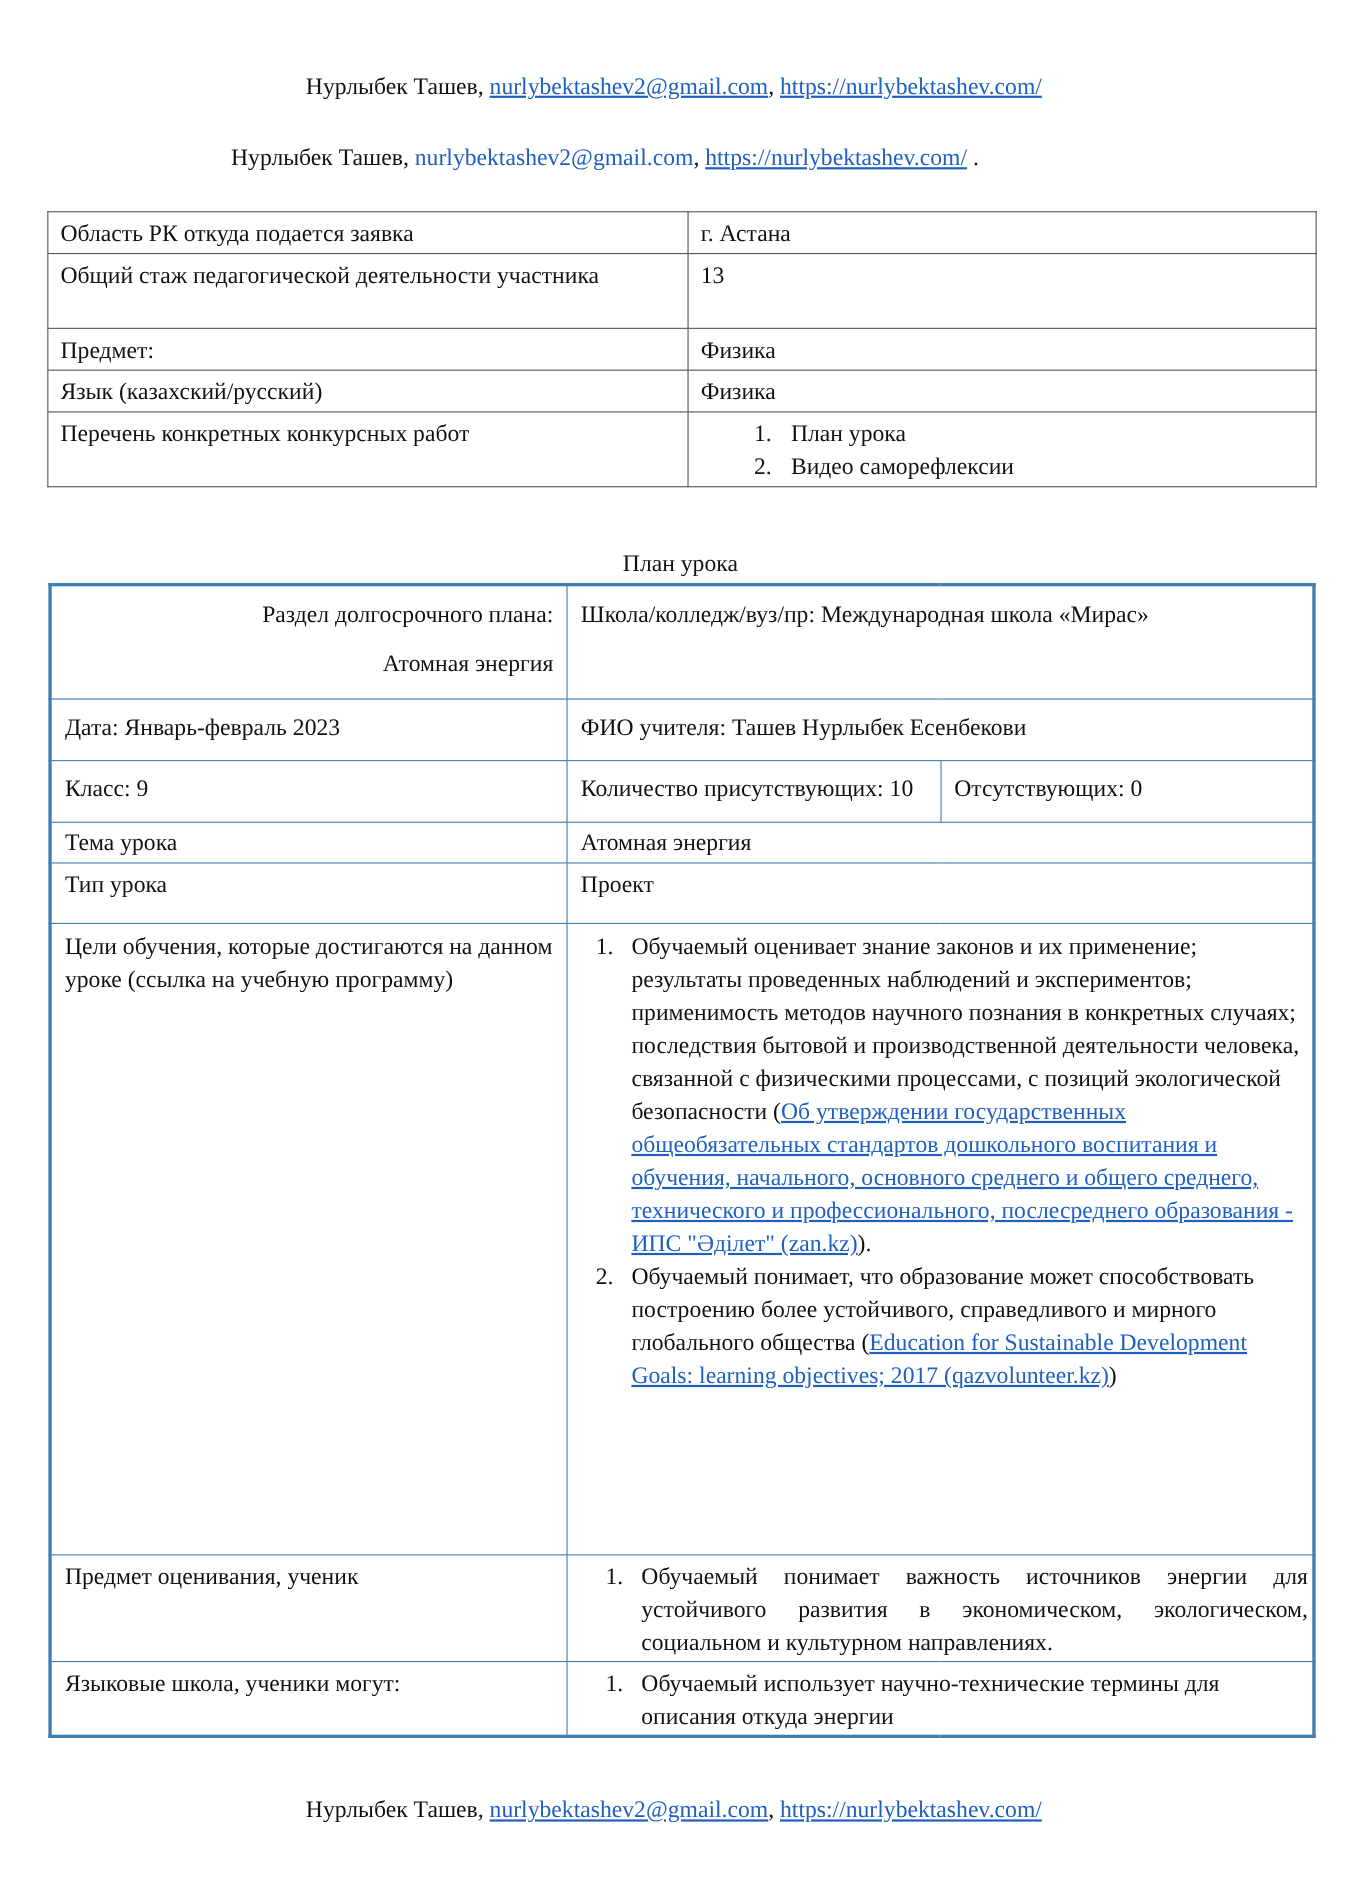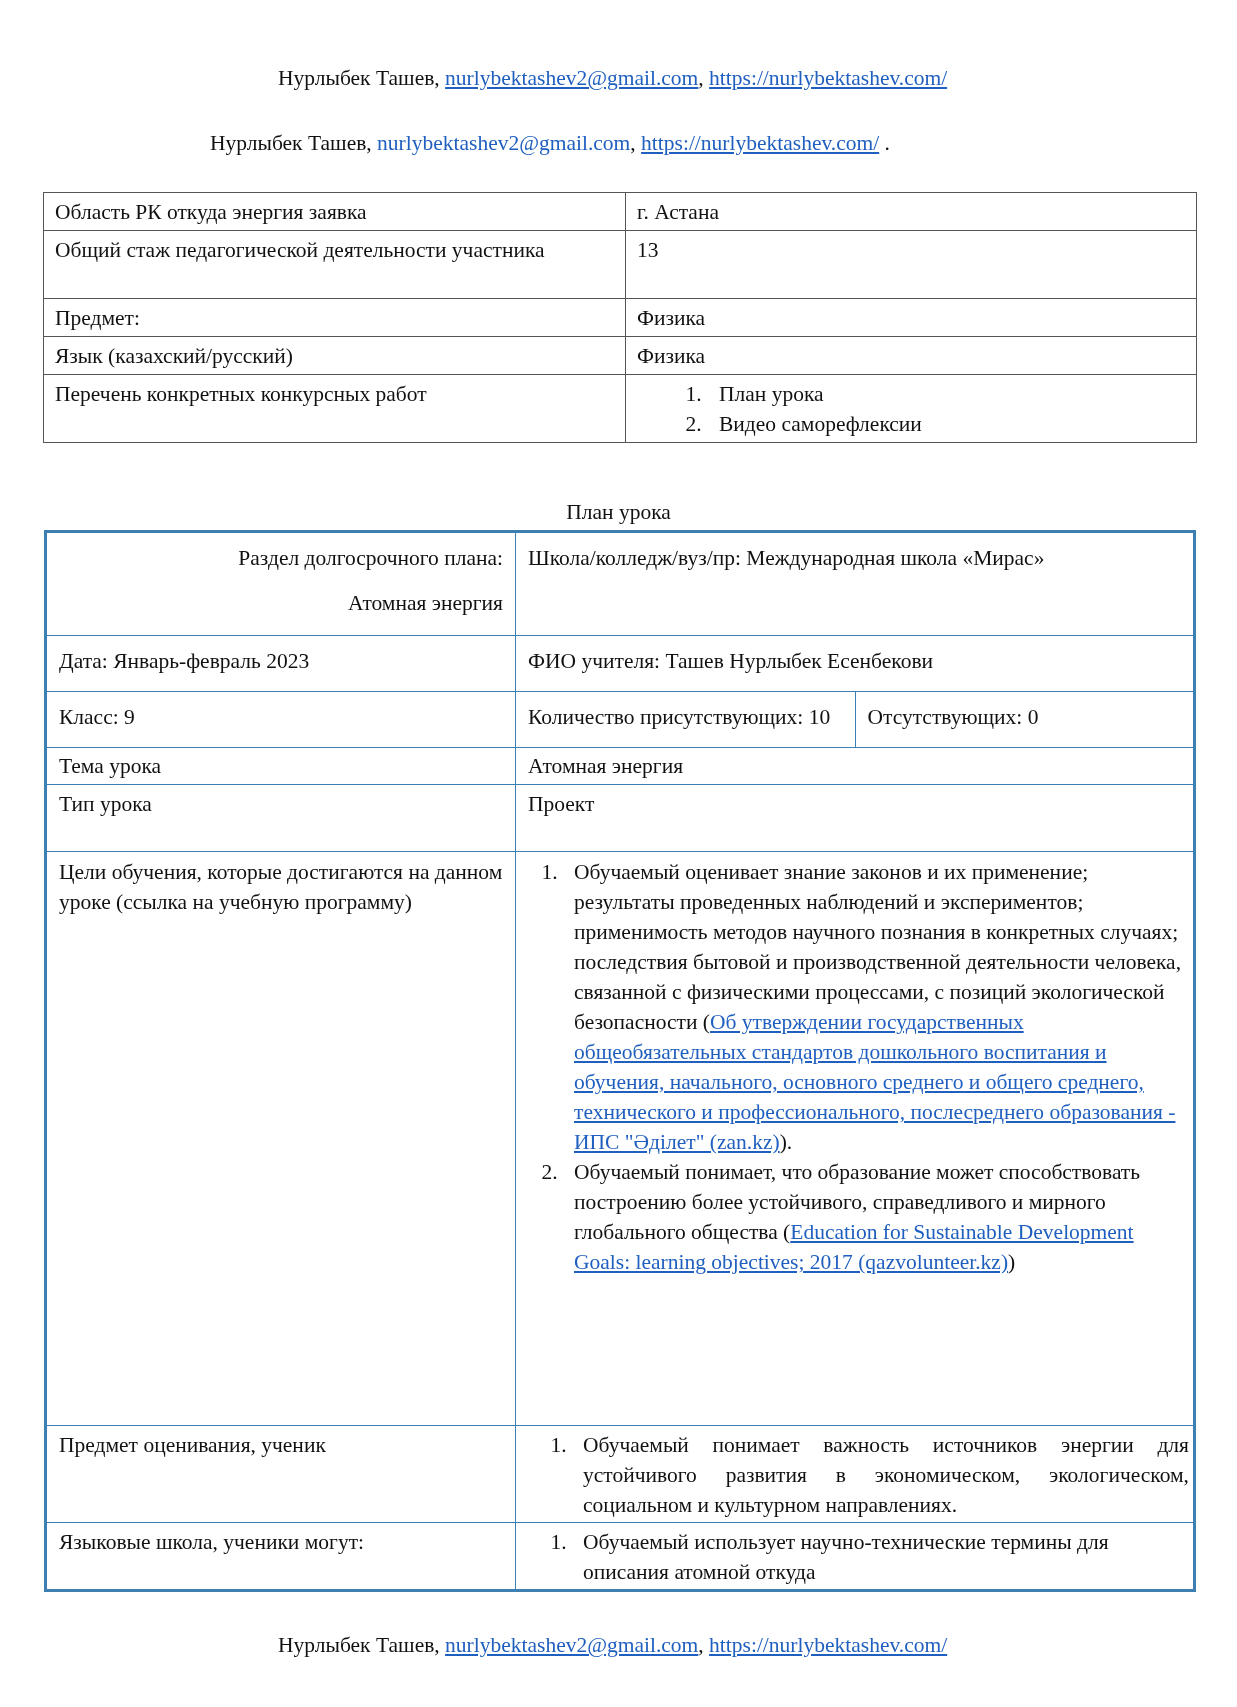--- a/index.html
+++ b/index.html
@@ -40,21 +40,21 @@
   <span>Нурлыбек Ташев, </span><a>nurlybektashev2@gmail.com</a><span>, </span><a>https://nurlybektashev.com/</a>
 </div>
 
 <div id="hdr2" class="hdr">
   <span>Нурлыбек Ташев, </span><a>nurlybektashev2@gmail.com</a><span>, </span><a class="u">https://nurlybektashev.com/</a><span> .</span>
 </div>
 
 <table id="meta">
   <tbody>
       <tr>
-    <td class="c1">Область РК откуда энергия заявка</td>
+    <td class="c1">Область РК откуда подается заявка</td>
     <td> г. Астана</td>
   </tr>
   <tr style="height:68px">
     <td class="c1">Общий стаж педагогической деятельности участника</td>
     <td>13</td>
   </tr>
   <tr>
     <td class="c1">Предмет:</td>
     <td>Физика</td>
   </tr>
@@ -91,21 +91,21 @@
   </tr>
   <tr style="height:56px">
     <td class="c1">Класс:  9</td>
     <td style="width:366px">Количество присутствующих:  10</td>
     <td>Отсутствующих: 0</td>
   </tr>
   <tr>
     <td class="c1" style="padding-top:3px;padding-bottom:3px">Тема урока</td>
     <td colspan="2" style="padding-top:3px;padding-bottom:3px"> Атомная энергия</td>
   </tr>
-  <tr style="height:67px">
+  <tr style="height:55px">
     <td class="c1" style="padding-top:4px">Тип урока</td>
     <td colspan="2" style="padding-top:4px">Проект</td>
   </tr>
   <tr style="height:574px">
     <td class="c1" style="padding-top:5px">Цели обучения, которые достигаются на данном уроке (ссылка на учебную программу)</td>
     <td colspan="2" style="padding-top:5px">
       <ol>
         <li><span>Обучаемый оценивает знание законов и их применение; результаты проведенных наблюдений и экспериментов; применимость методов научного познания в конкретных случаях; последствия бытовой и производственной деятельности человека, связанной с физическими процессами, с позиций экологической безопасности (</span><a>Об утверждении государственных общеобязательных стандартов дошкольного воспитания и обучения, начального, основного среднего и общего среднего, технического и профессионального, послесреднего образования - ИПС "Әділет" (zan.kz)</a><span>).</span></li>
         <li><span>Обучаемый понимает, что образование может способствовать построению более устойчивого, справедливого и мирного глобального общества (</span><a>Education for Sustainable Development Goals: learning objectives; 2017 (qazvolunteer.kz)</a><span>)</span></li>
       </ol>
@@ -116,21 +116,21 @@
     <td colspan="2" class="justify" style="padding-top:4px;padding-bottom:2px;padding-right:4px">
       <ol class="crit">
         <li>Обучаемый понимает важность источников энергии для устойчивого развития в экономическом, экологическом, социальном и культурном направлениях.</li>
       </ol>
     </td>
   </tr>
   <tr>
     <td class="c1" style="padding-top:4px;padding-bottom:2px">Языковые школа, ученики могут:</td>
     <td colspan="2" style="padding-top:4px;padding-bottom:2px;padding-right:4px">
       <ol class="crit">
-        <li>Обучаемый использует научно-технические термины для описания атомной откуда</li>
+        <li>Обучаемый использует научно-технические термины для описания откуда энергии</li>
       </ol>
     </td>
   </tr>
 </tbody>
   </table>
 
 <div id="footer" class="hdr">
   <span>Нурлыбек Ташев, </span><a>nurlybektashev2@gmail.com</a><span>, </span><a>https://nurlybektashev.com/</a>
 </div>
 

